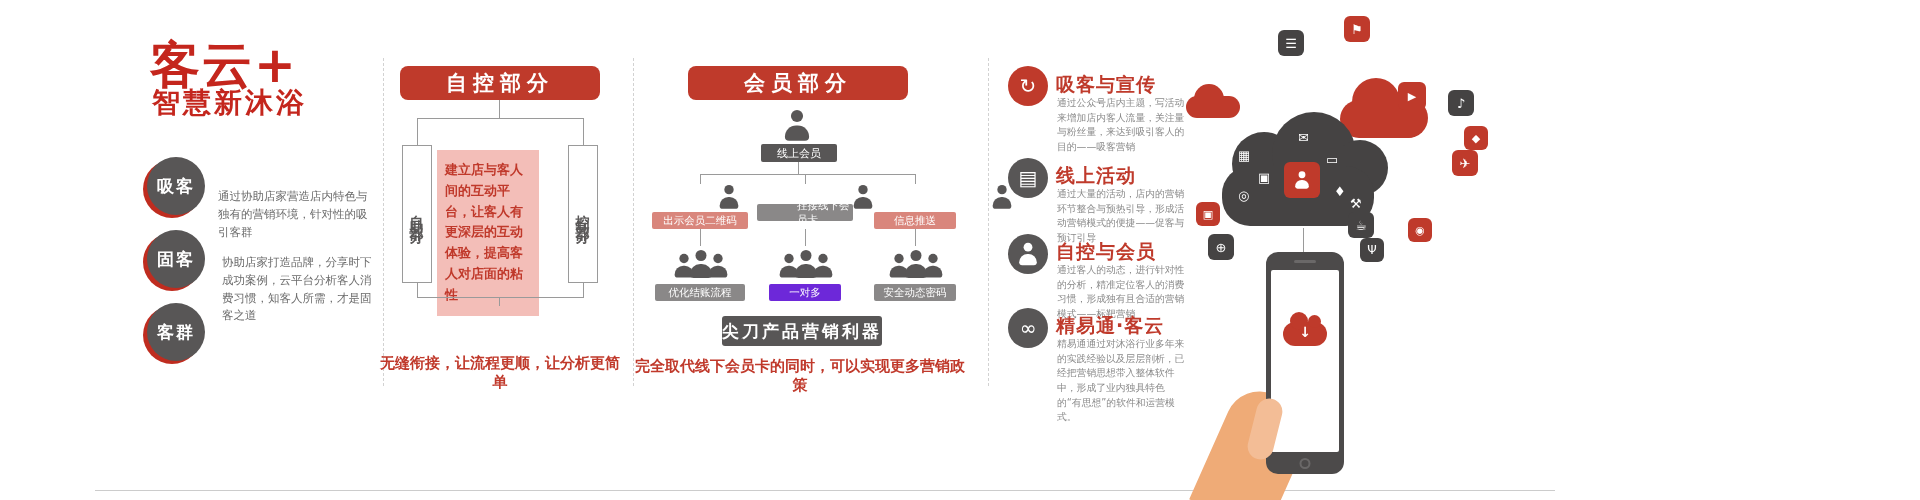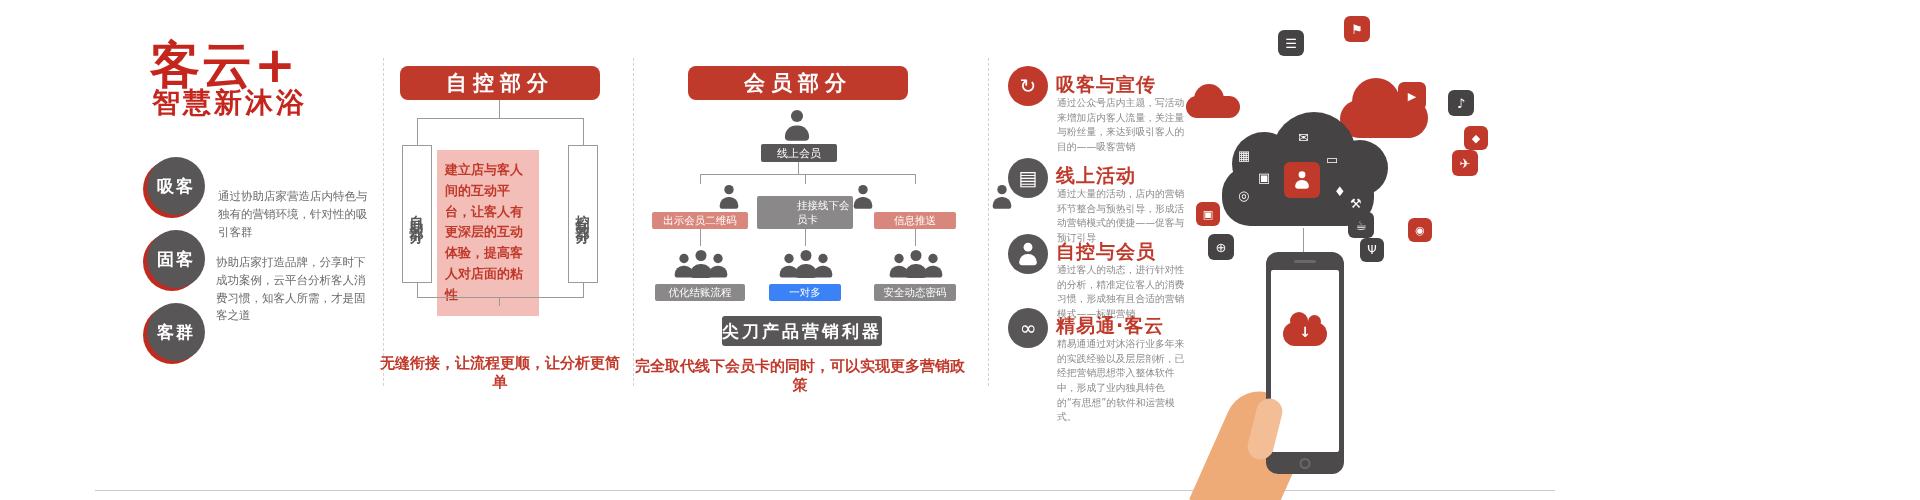--- a/index.html
+++ b/index.html
@@ -26,21 +26,21 @@
     justify-content:center; border-radius:3px; letter-spacing:3px; }
   .line { background:#9a9a9a; position:absolute; }
   .vbox { border:1px solid #9a9a9a; background:#fff; color:#595757; writing-mode:vertical-lr;
     text-orientation:upright; display:flex; align-items:center; justify-content:center;
     font-size:14px; font-weight:700; letter-spacing:5px; }
   .pink-box { background:#f3beb8; color:#c0392b; font-size:13px; font-weight:700; line-height:1.6;
     padding:10px 8px; }
   .red-caption { color:#c0392b; font-weight:700; text-align:center; }
   .mem-bar { color:#fff; display:flex; align-items:center; justify-content:center; font-size:10.5px;
     border-radius:2px; }
-  .bar-pink { background:#d9867c; } .bar-gray { background:#8a8888; } .bar-red { background:#3b82f6;text-align:right; }
+  .bar-pink { background:#d9867c; } .bar-gray { background:#8a8888; } .bar-red { background:#6d28d9;text-align:right; }
 
   
   .person { position:relative; display:inline-block; width:24px; height:28px; --pc:#585656; }
   .person::before { content:""; position:absolute; top:0; left:50%; transform:translateX(-50%);
     width:11px; height:11px; border-radius:50%; background:var(--pc); }
   .person::after { content:""; position:absolute; bottom:0; left:50%; transform:translateX(-50%);
     width:22px; height:14px; border-radius:11px 11px 4px 4px; background:var(--pc); }
   .pgroup { display:flex; align-items:flex-end; }
   .pgroup .person { margin-left:-7px; }
   .pgroup .person:first-child { margin-left:0; }
@@ -89,21 +89,21 @@
 <div id="canvas">
 
   
   <div class="abs logo" style="left:150px; top:32px;">客云+</div>
   <div class="abs tagline" style="left:152px; top:84px;">智慧新沐浴</div>
 
   
   <div class="abs lf-circle" style="left:147px; top:157px;">吸客</div>
   <div class="abs lf-text" style="left:218px; top:160px;">通过协助店家营造店内特色与独有的营销环境，针对性的吸引客群</div>
   <div class="abs lf-circle" style="left:147px; top:230px;">固客</div>
-  <div class="abs lf-text" style="left:216px; top:226px;">协助店家打造品牌，分享时下成功案例，云平台分析客人消费习惯，知客人所需，才是固客之道</div>
+  <div class="abs lf-text" style="left:222px; top:226px;">协助店家打造品牌，分享时下成功案例，云平台分析客人消费习惯，知客人所需，才是固客之道</div>
   <div class="abs lf-circle" style="left:147px; top:303px;">客群</div>
 
   
   <div class="abs sep" style="left:383px; top:58px; height:328px;"></div>
   <div class="abs sep" style="left:633px; top:58px; height:328px;"></div>
   <div class="abs sep" style="left:988px; top:58px; height:328px;"></div>
 
   
   <div class="abs sec-header" style="left:400px; top:66px; width:200px; height:34px;">自控部分</div>
 
@@ -133,21 +133,21 @@
   <div class="line" style="left:700px; top:174px; width:215px; height:1px;"></div>
   <div class="line" style="left:700px; top:174px; width:1px; height:10px;"></div>
   <div class="line" style="left:805px; top:174px; width:1px; height:10px;"></div>
   <div class="line" style="left:915px; top:174px; width:1px; height:10px;"></div>
 
   <div class="abs person" style="left:688px; top:185px; transform:scale(.85); transform-origin:top center;"></div>
   <div class="abs person" style="left:793px; top:185px; transform:scale(.85); transform-origin:top center;"></div>
   <div class="abs person" style="left:903px; top:185px; transform:scale(.85); transform-origin:top center;"></div>
 
   <div class="abs mem-bar bar-pink" style="left:652px; top:212px; width:96px; height:17px;">出示会员二维码</div>
-  <div class="abs mem-bar bar-gray" style="left:757px; top:196px; width:96px; height:33px;padding-left:40px;">挂接线下会员卡</div>
+  <div class="abs mem-bar bar-gray" style="left:757px; top:204px; width:96px; height:17px;padding-left:40px;">挂接线下会员卡</div>
   <div class="abs mem-bar bar-pink" style="left:874px; top:212px; width:82px; height:17px;">信息推送</div>
 
   <div class="line" style="left:700px; top:229px; width:1px; height:17px;"></div>
   <div class="line" style="left:805px; top:229px; width:1px; height:17px;"></div>
   <div class="line" style="left:915px; top:229px; width:1px; height:17px;"></div>
 
   <div class="abs pgroup" style="left:672px; top:250px;">
       <span class="person"></span>
       <span class="person"></span>
       <span class="person"></span>

